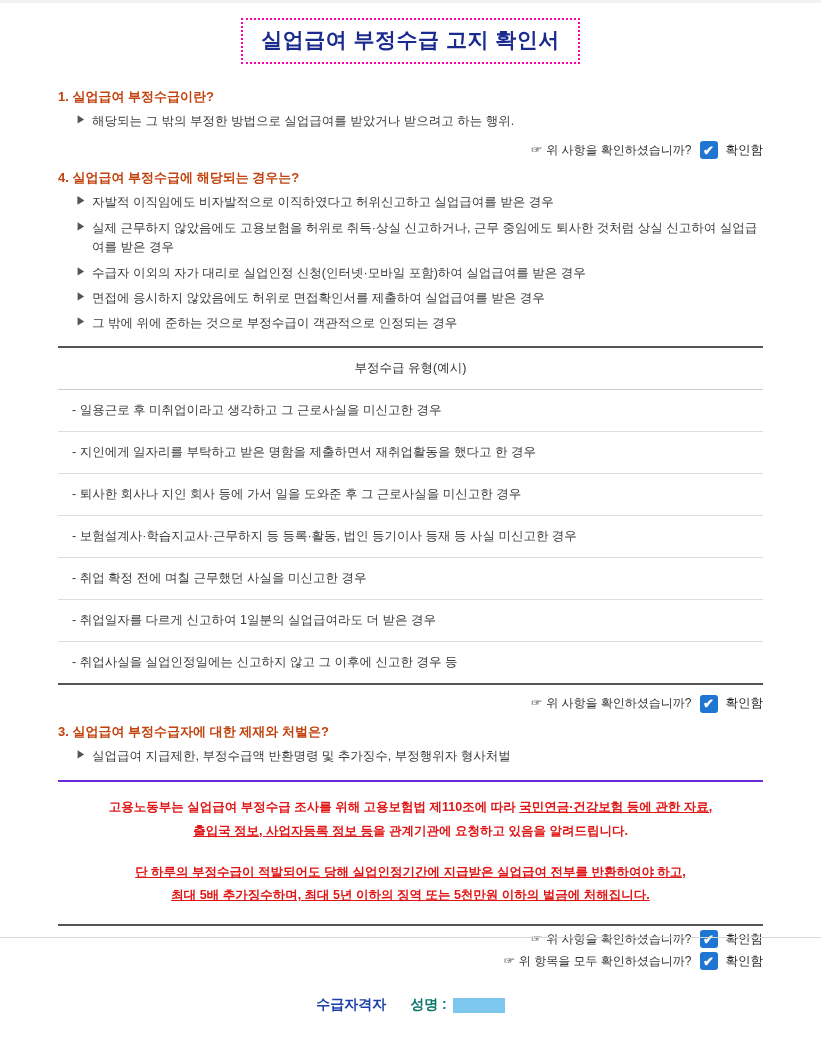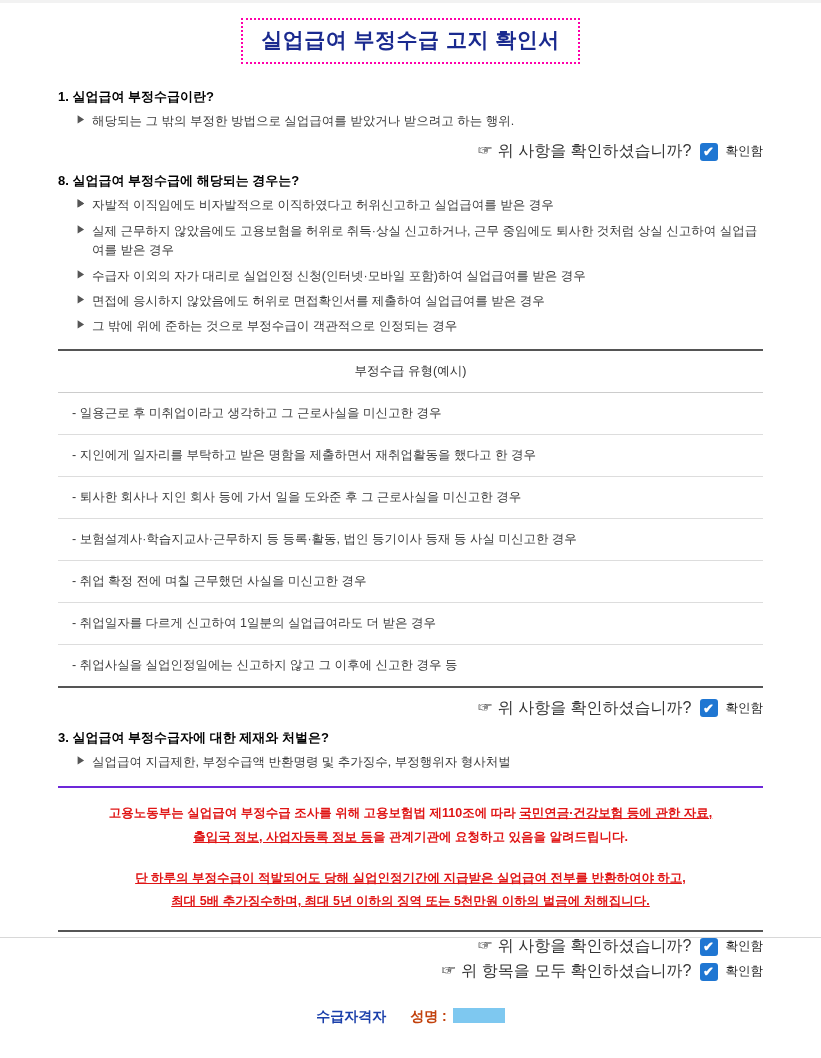--- a/index.html
+++ b/index.html
@@ -46,21 +46,21 @@
     padding: 6px 18px 8px 18px;
     color: #1a2a8f;
     font-size: 21px;
     font-weight: bold;
     letter-spacing: 0.5px;
   }
   .content {
     padding: 14px 58px 0 58px;
   }
   .section-head {
-    color: #000000;
+    color: #c2410c;
     font-weight: bold;
     font-size: 13px;
     margin: 10px 0 6px 0;
   }
   .bullets {
     margin: 0 0 0 18px;
     padding: 0;
     list-style: none;
   }
   .bullets li {
@@ -79,21 +79,21 @@
     font-size: 10px;
   }
   .confirm-row {
     display: flex;
     align-items: center;
     justify-content: flex-end;
     gap: 8px;
     margin: 10px 0 4px 0;
   }
   .confirm-q {
-    font-size: 16px;
+    font-size: 12px;
     color: #333;
   }
   .chk {
     width: 18px;
     height: 18px;
     background: #1f76d2;
     border-radius: 3px;
     display: inline-flex;
     align-items: center;
     justify-content: center;
@@ -152,23 +152,23 @@
     align-items: center;
     justify-content: center;
     gap: 24px;
     margin-top: 26px;
     font-size: 14px;
     color: #1a3faa;
     font-weight: bold;
   }
   .name-field {
     display: inline-flex;
-    align-items: flex-start;
+    align-items: center;
     gap: 6px;
-    color: #c2410c;
+    color: #0f766e;
     font-weight: bold;
   }
   .redacted {
     display: inline-block;
     width: 52px;
     height: 15px;
     background: #7ec8f0;
     vertical-align: middle;
   }
   .confirm-stack .confirm-row {
@@ -191,21 +191,21 @@
     <ul class="bullets">
       <li><span class="tri">▶</span><span>해당되는 그 밖의 부정한 방법으로 실업급여를 받았거나 받으려고 하는 행위.</span></li>
     </ul>
 
     <div class="confirm-row">
       <span class="confirm-q">☞ 위 사항을 확인하셨습니까?</span>
       <span class="chk">✔</span>
       <span class="chk-label">확인함</span>
     </div>
 
-    <div class="section-head">8. 실업급여 부정수급에 해당되는 경우는?</div>
+    <div class="section-head">4. 실업급여 부정수급에 해당되는 경우는?</div>
     <ul class="bullets">
       <li><span class="tri">▶</span></li>
       <li><span class="tri">▶</span><span>자발적 이직임에도 비자발적으로 이직하였다고 허위신고하고 실업급여를 받은 경우</span></li>
       <li><span class="tri">▶</span><span>실제 근무하지 않았음에도 고용보험을 허위로 취득·상실 신고하거나, 근무 중임에도 퇴사한 것처럼 상실 신고하여 실업급여를 받은 경우</span></li>
       <li><span class="tri">▶</span><span>수급자 이외의 자가 대리로 실업인정 신청(인터넷·모바일 포함)하여 실업급여를 받은 경우</span></li>
       <li><span class="tri">▶</span><span>면접에 응시하지 않았음에도 허위로 면접확인서를 제출하여 실업급여를 받은 경우</span></li>
       <li><span class="tri">▶</span><span>그 밖에 위에 준하는 것으로 부정수급이 객관적으로 인정되는 경우</span></li>
     </ul>
 
     <table class="examples">

